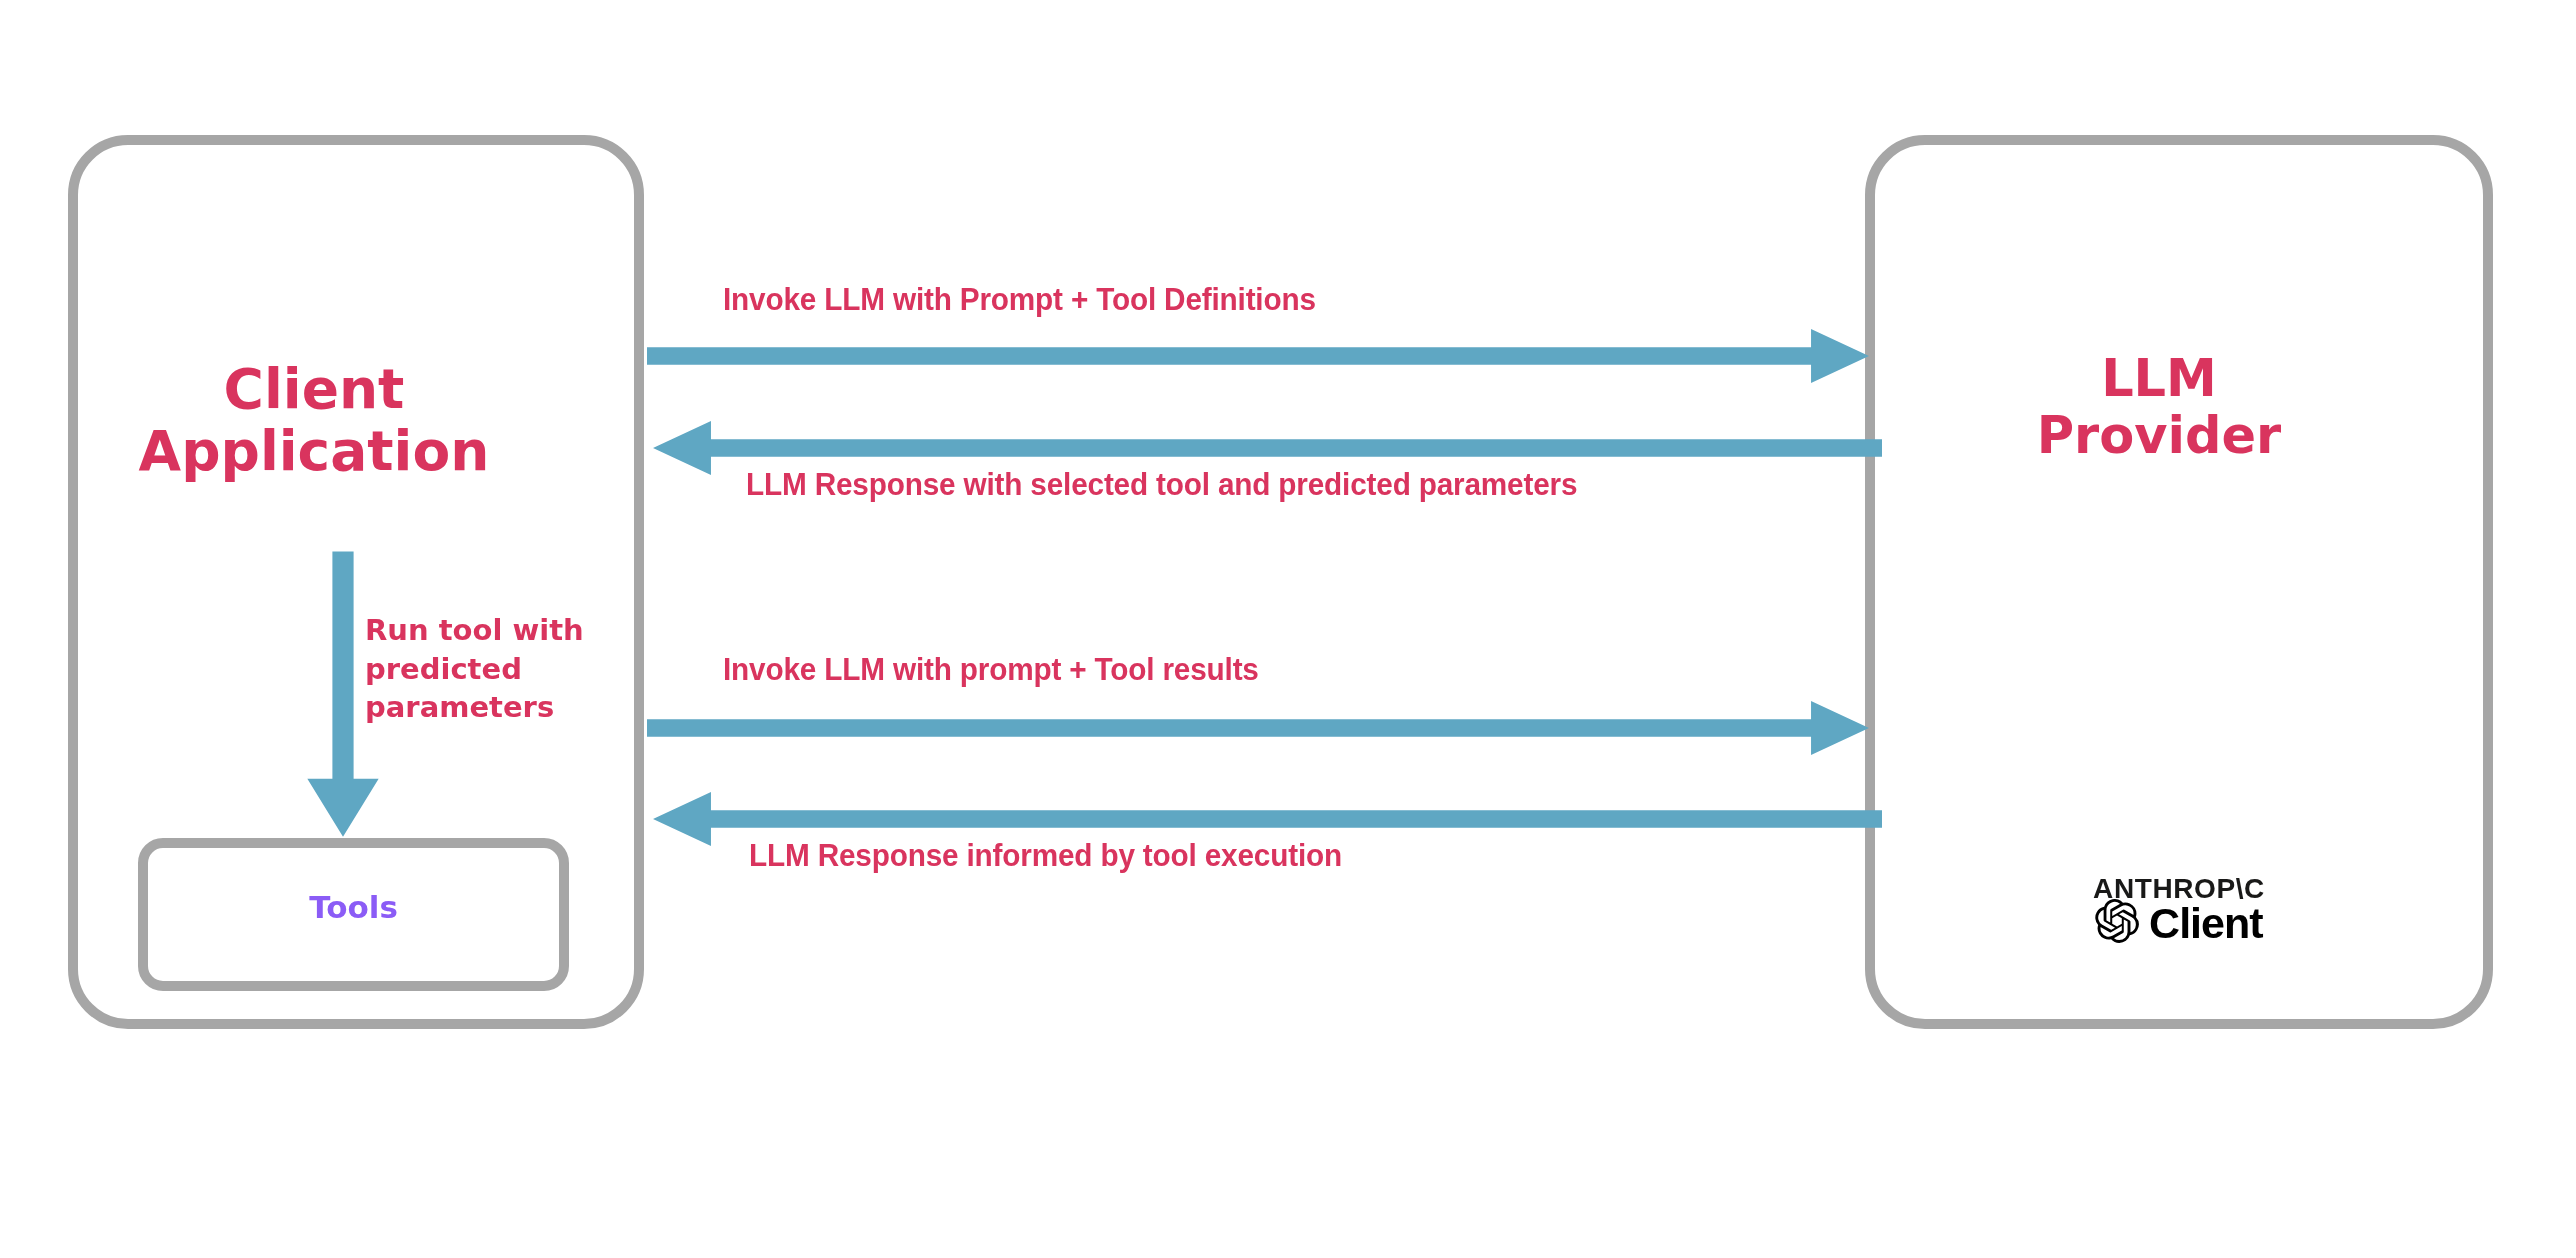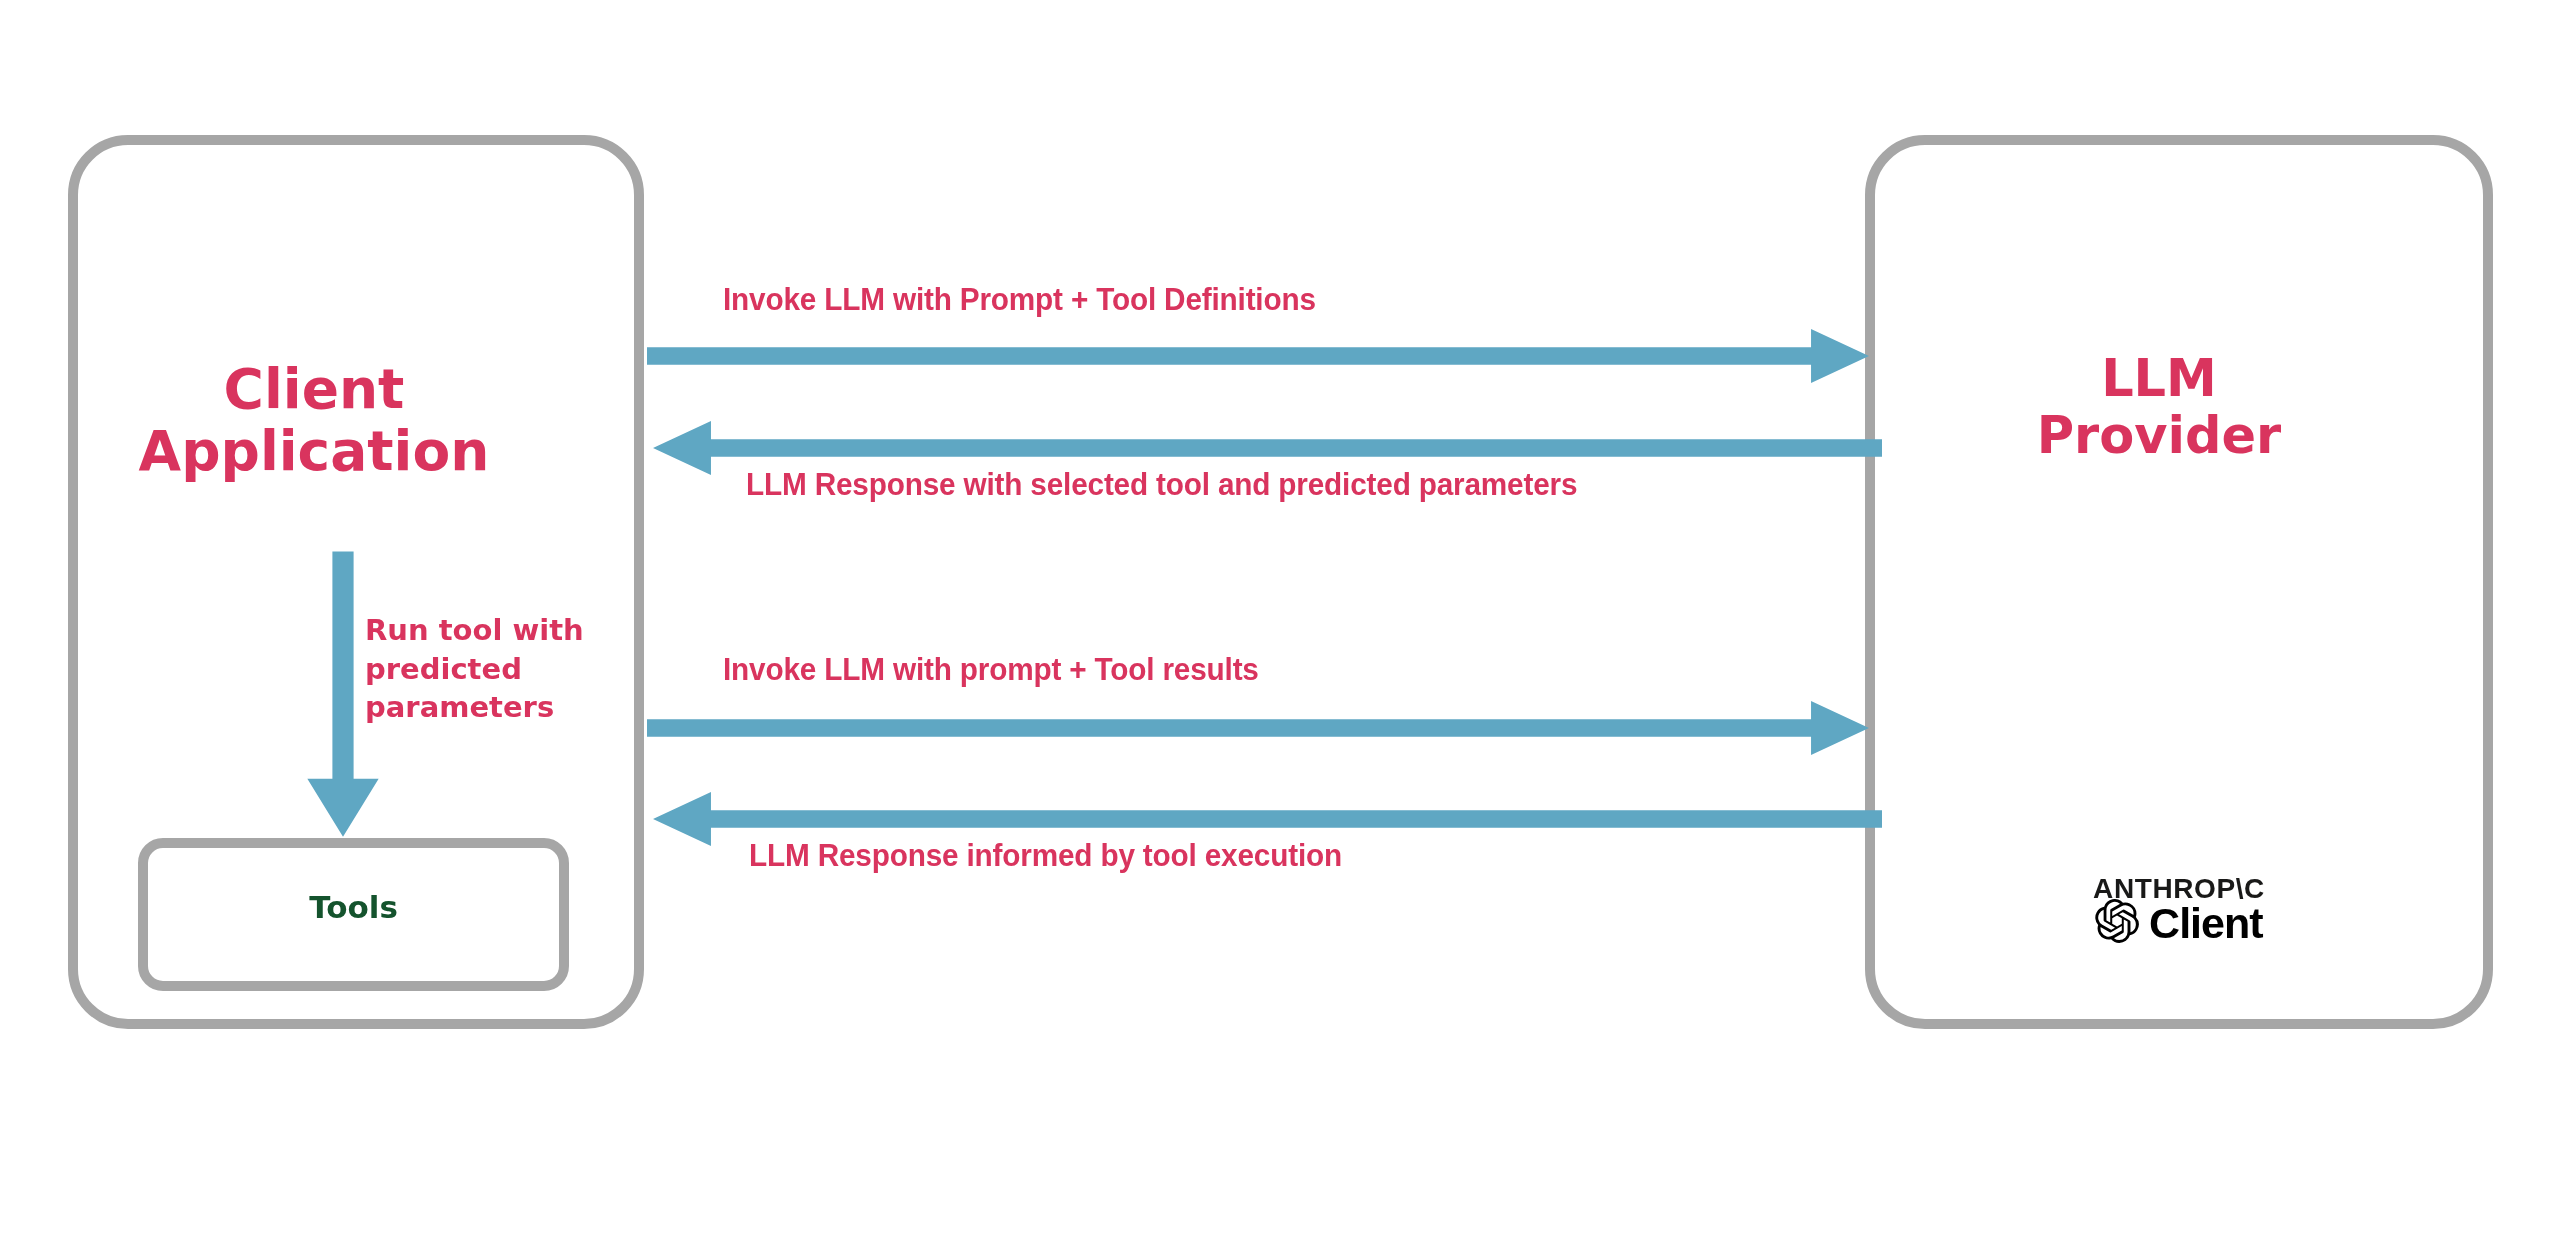--- a/index.html
+++ b/index.html
@@ -73,21 +73,21 @@
     top: 350px;
     width: 588px;
     font-size: 51px;
   }
   #tools-label {
     position: absolute;
     left: 138px;
     top: 889px;
     width: 431px;
     text-align: center;
-    color: #14532d;
+    color: #8b5cf6;
     font-family: "DejaVu Sans", sans-serif;
     font-weight: 700;
     font-size: 31px;
   }
 
   
   .harrow {
     position: absolute;
     height: 54px;
   }

